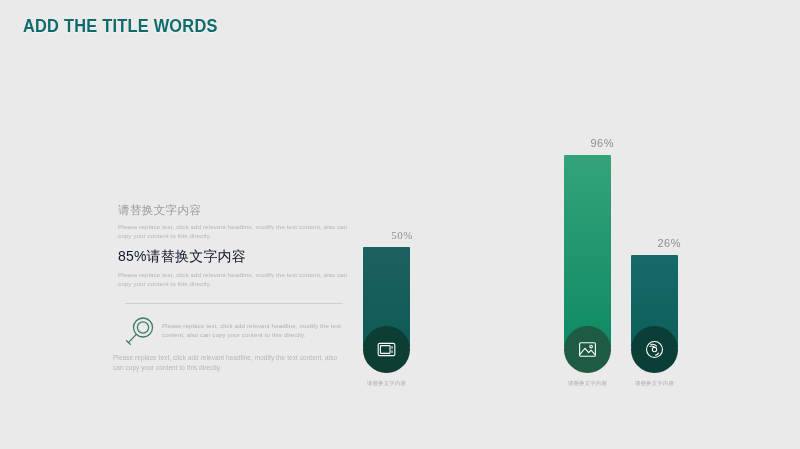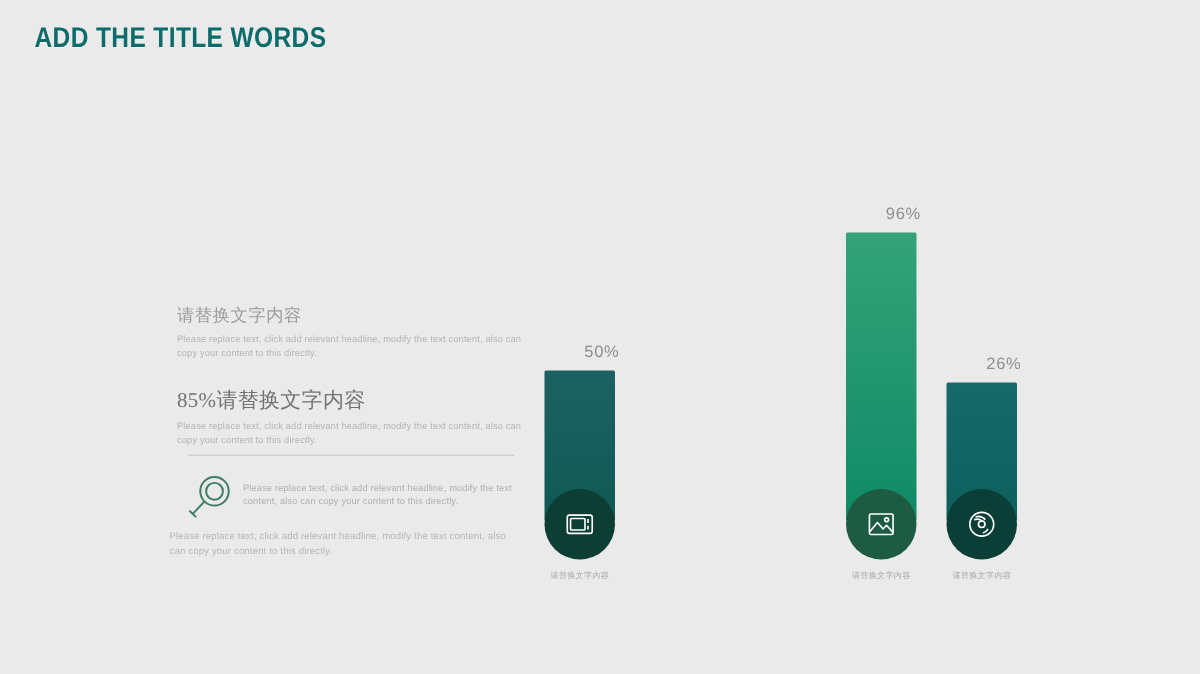--- a/index.html
+++ b/index.html
@@ -40,24 +40,23 @@
   }
   .block-heading {
     font-size: 11.5px;
     color: #9b9b9b;
     letter-spacing: 0.4px;
     margin: 0 0 4px 0;
     font-weight: normal;
   }
   .block-heading.big {
     font-size: 14px;
-    color: #737373;
-    margin-top: 18px;
+    color: #0f172a;
+    margin-top: 8px;
     letter-spacing: 0.2px;
-    font-family: Liberation Serif, serif;
   }
   .block-body {
     font-size: 6.2px;
     line-height: 9px;
     color: #b4b4b4;
     margin: 0;
     letter-spacing: 0.1px;
   }
 
   .divider {
@@ -183,21 +182,21 @@
       <line x1="16.2" y1="22.4" x2="8.5" y2="30.6" stroke-linecap="round"></line>
       <line x1="6.6" y1="28.8" x2="10.4" y2="32.4" stroke-linecap="round"></line>
     </svg>
   </span>
   <span class="magnifier-text">Please replace text, click add relevant headline, modify the text content, also can copy your content to this directly.</span>
 </div>
 
 <div class="footer-text">Please replace text, click add relevant headline, modify the text content, also can copy your content to this directly.</div>
 
 <div class="chart">
-    <div class="bar-col" style="left: 8px; height: 100%;">
+    <div class="bar-col" style="left: 8px; height: 100%; font-family: Liberation Serif, serif;">
       <div class="bar" style="height: 100px; background: linear-gradient(rgb(28, 97, 97), rgb(15, 90, 85));"></div>
       <div class="bar-value" style="bottom: 144px;">50%</div>
       <div class="bar-badge" style="background: rgb(12, 62, 51);">
         <svg viewBox="0 0 24 24" width="21" height="21" fill="none" stroke="currentColor" stroke-width="1.25">
           <rect x="2.5" y="5" width="19" height="14" rx="1.6"></rect>
           <rect x="5" y="7.6" width="11" height="8.8" rx="0.8"></rect>
           <line x1="18.3" y1="8" x2="18.3" y2="11"></line>
           <line x1="18.3" y1="13.2" x2="18.3" y2="16"></line>
         </svg>
       </div>

